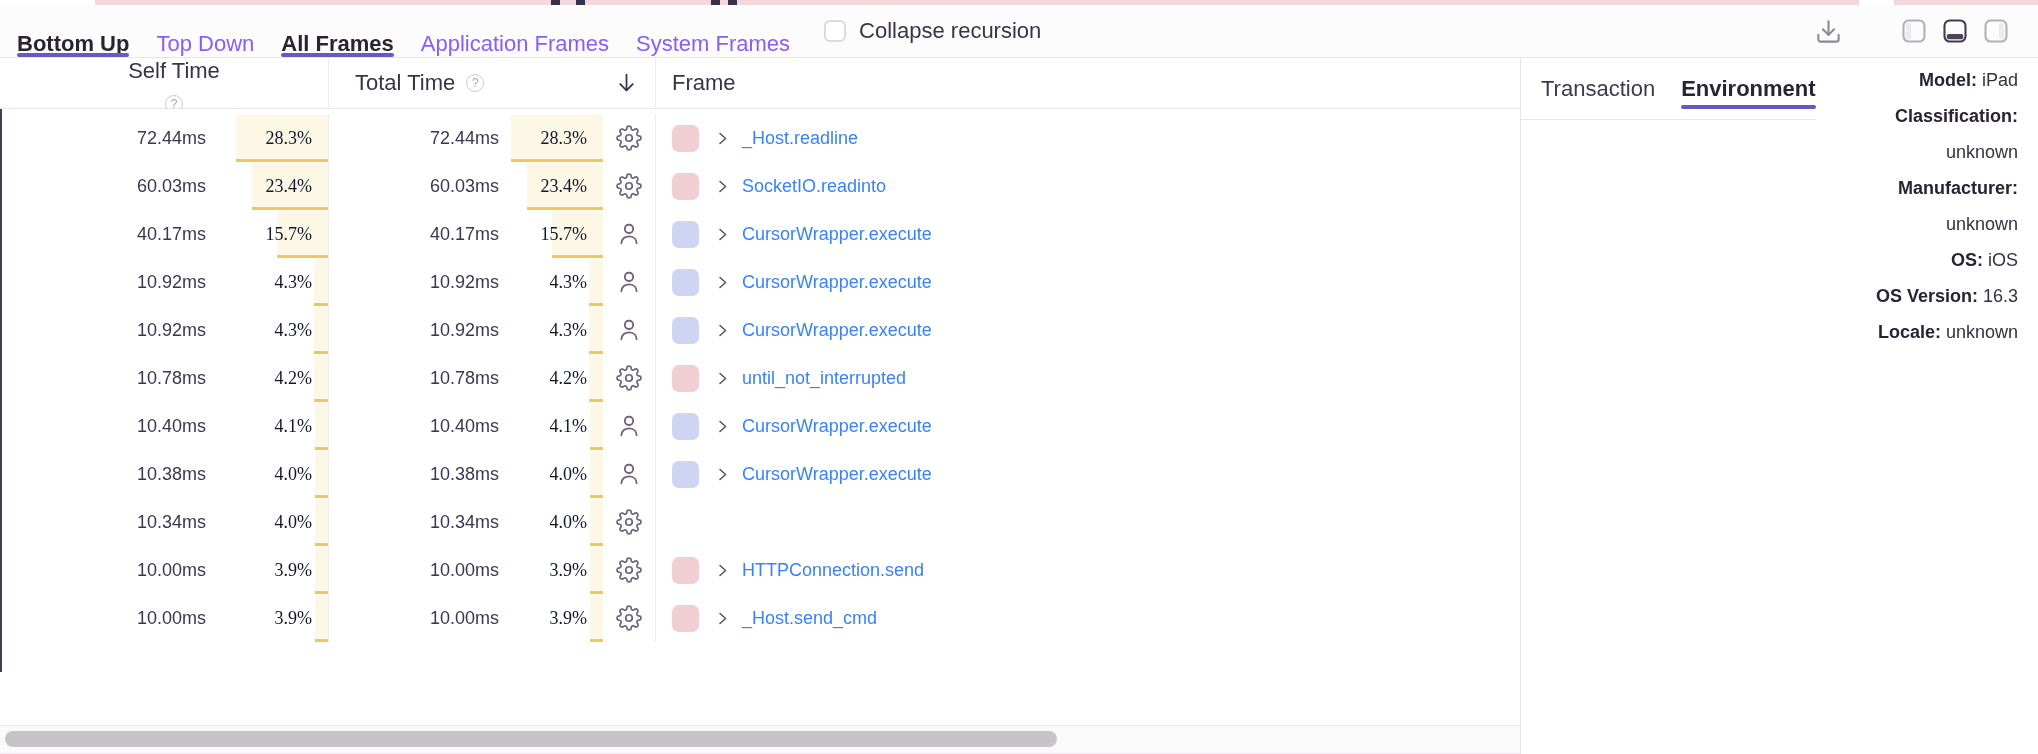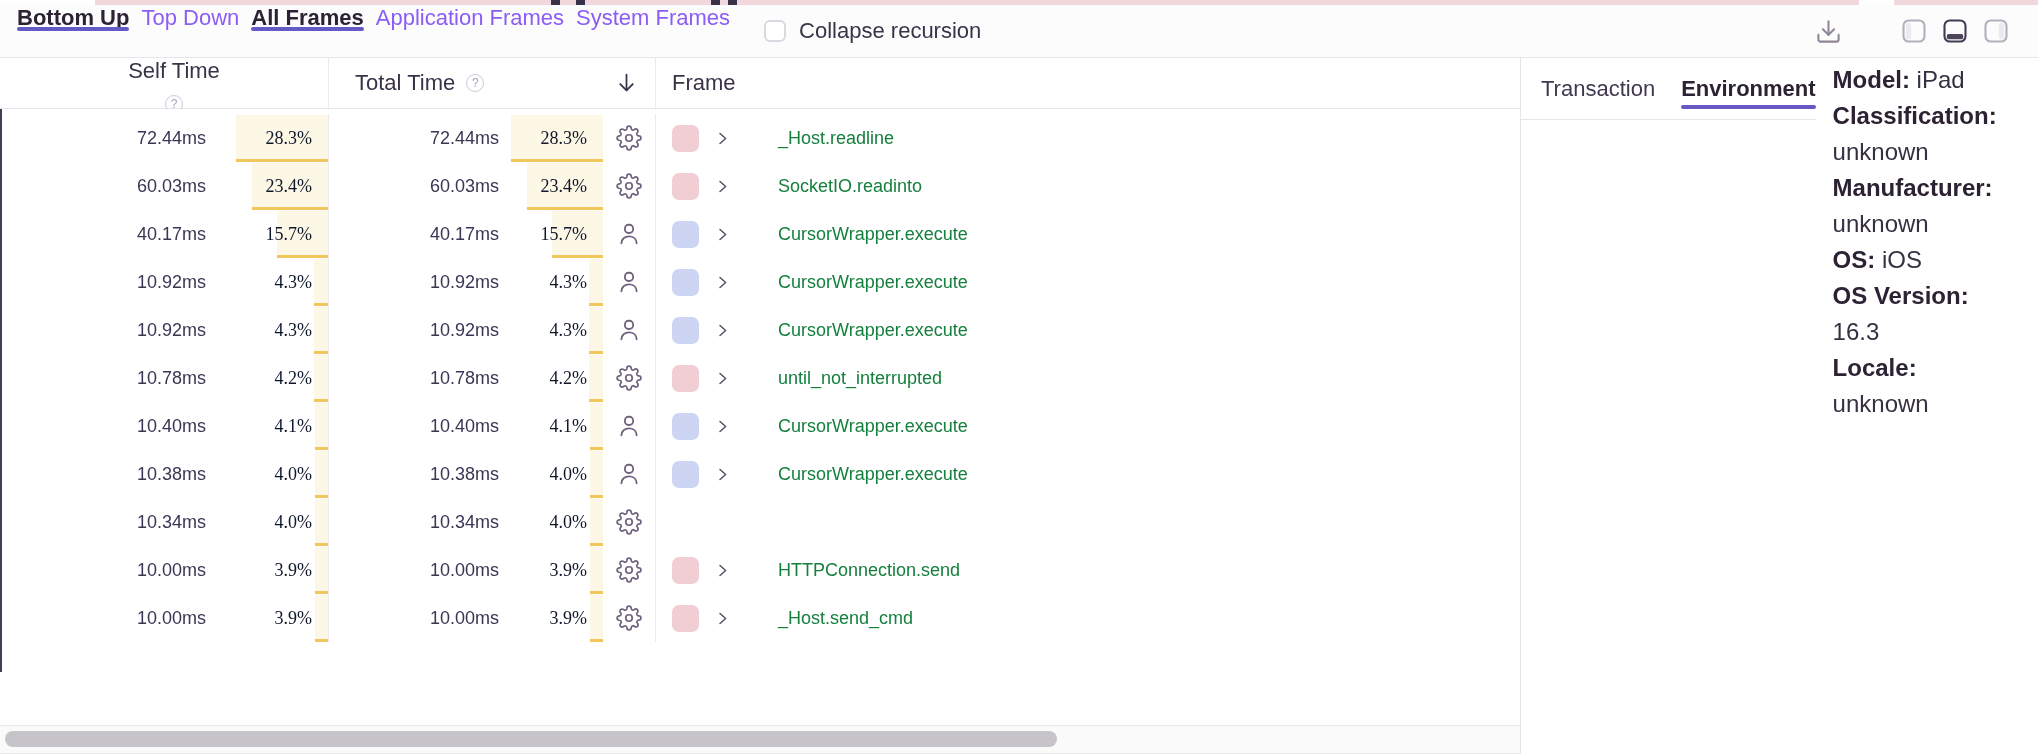--- a/index.html
+++ b/index.html
@@ -20,21 +20,21 @@
   .strip { position: relative; height: 5px; background: #f2d8dd; }
   .strip .gap  { position: absolute; top: 0; height: 5px; background: #ffffff; }
   .strip .tick { position: absolute; top: 0; height: 5px; width: 9px; background: #37324a; }
 
   
   .toolbar {
     height: 53px; display: flex; align-items: center;
     border-bottom: 1px solid var(--border);
     padding-left: 17px; background: #fcfcfd; position: relative;
   }
-  .tabs { display: flex; gap: 12px; align-items: flex-start; height: 100%; }
+  .tabs { display: flex; gap: 27px; align-items: flex-end; height: 100%; }
   .tab { position: relative; display: flex; align-items: center; font-size: 22px; color: #8b5cf6; cursor: pointer; white-space: nowrap; }
   .tab.active { font-weight: bold; color: #2b2233; }
   .tab .tab-underline { display: none; position: absolute; left: 0; right: 0; bottom: 0; height: 4px; border-radius: 2px; background: var(--accent); }
   .tab.active .tab-underline { display: block; }
 
   .collapse { display: flex; align-items: center; gap: 13px; margin-left: 34px; font-size: 22px; color: #3a3348; }
   .checkbox { width: 22px; height: 22px; border: 2px solid #ddd7e2; border-radius: 6px; background: #fff; }
 
   .toolbar-icons { position: absolute; right: 28px; top: 0; height: 52px; display: flex; align-items: center; }
   .tool-btn { display: flex; align-items: center; justify-content: center; color: #b3adbc; cursor: pointer; }
@@ -70,34 +70,34 @@
   .pctbar  { position: absolute; right: 0; top: 1px; bottom: 0; background: var(--cream); border-bottom: 3px solid var(--amber); min-width: 3px; }
   .pcttext { position: absolute; right: 16px; top: 0; line-height: 48px; color: #0f172a; font-family: Liberation Serif, serif; }
   .iconcell { width: 52px; display: flex; align-items: center; justify-content: center; color: #6f6480; flex: none; }
   .iconcell svg { display: block; }
 
   .c-frame { flex: 1; display: flex; align-items: center; padding-left: 16px; min-width: 0; }
   .swatch { width: 27px; height: 27px; border-radius: 7px; margin-right: 16px; flex: none; }
   .swatch.system      { background: #f1ced3; }
   .swatch.application { background: #cdd5f2; }
   .chev { color: #5f5769; margin-right: 12px; display: flex; flex: none; cursor: pointer; }
-  .fname { color: #15803d; white-space: nowrap; margin-left: 36px; }
+  .fname { color: #3b82f6; white-space: nowrap; }
 
   .hscroll { height: 29px; border-top: 1px solid #eae7ed; border-bottom: 1px solid #eae7ed; background: #fafafa; position: relative; flex: none; margin-top: auto; }
   .hthumb { position: absolute; top: 5px; height: 16px; border-radius: 8px; background: #c6c4c9; cursor: grab; }
 
   
   .right { flex: 1; display: flex; flex-direction: row; background: #fff; }
   .right-tabs { height: 62px; border-bottom: 1px solid var(--border); display: flex; gap: 26px; padding-left: 20px; font-size: 22px; flex: none; }
   .rtab { position: relative; display: flex; align-items: center; color: #3f3850; cursor: pointer; }
   .rtab.active { font-weight: bold; color: #2b2233; }
   .rtab .tab-underline { display: none; position: absolute; left: 0; right: 0; bottom: 10px; height: 4px; border-radius: 2px; background: var(--accent); }
   .rtab.active .tab-underline { display: block; }
 
-  .env { padding: 4px 20px 0 17px; font-size: 24px; line-height: 36px; color: #363042; }
+  .env { padding: 4px 20px 0 17px; font-size: 18px; line-height: 36px; color: #363042; text-align: right; }
   .env-line b { color: #2b2233; font-weight: bold; }
 </style>
 </head>
 <body>
 
 <div class="strip">
   <div class="gap" style="left:0; width:95px"></div>
   <div class="gap" style="left:1859px; width:35px"></div>
   <div class="tick" style="left:551px"></div>
   <div class="tick" style="left:576px"></div>

